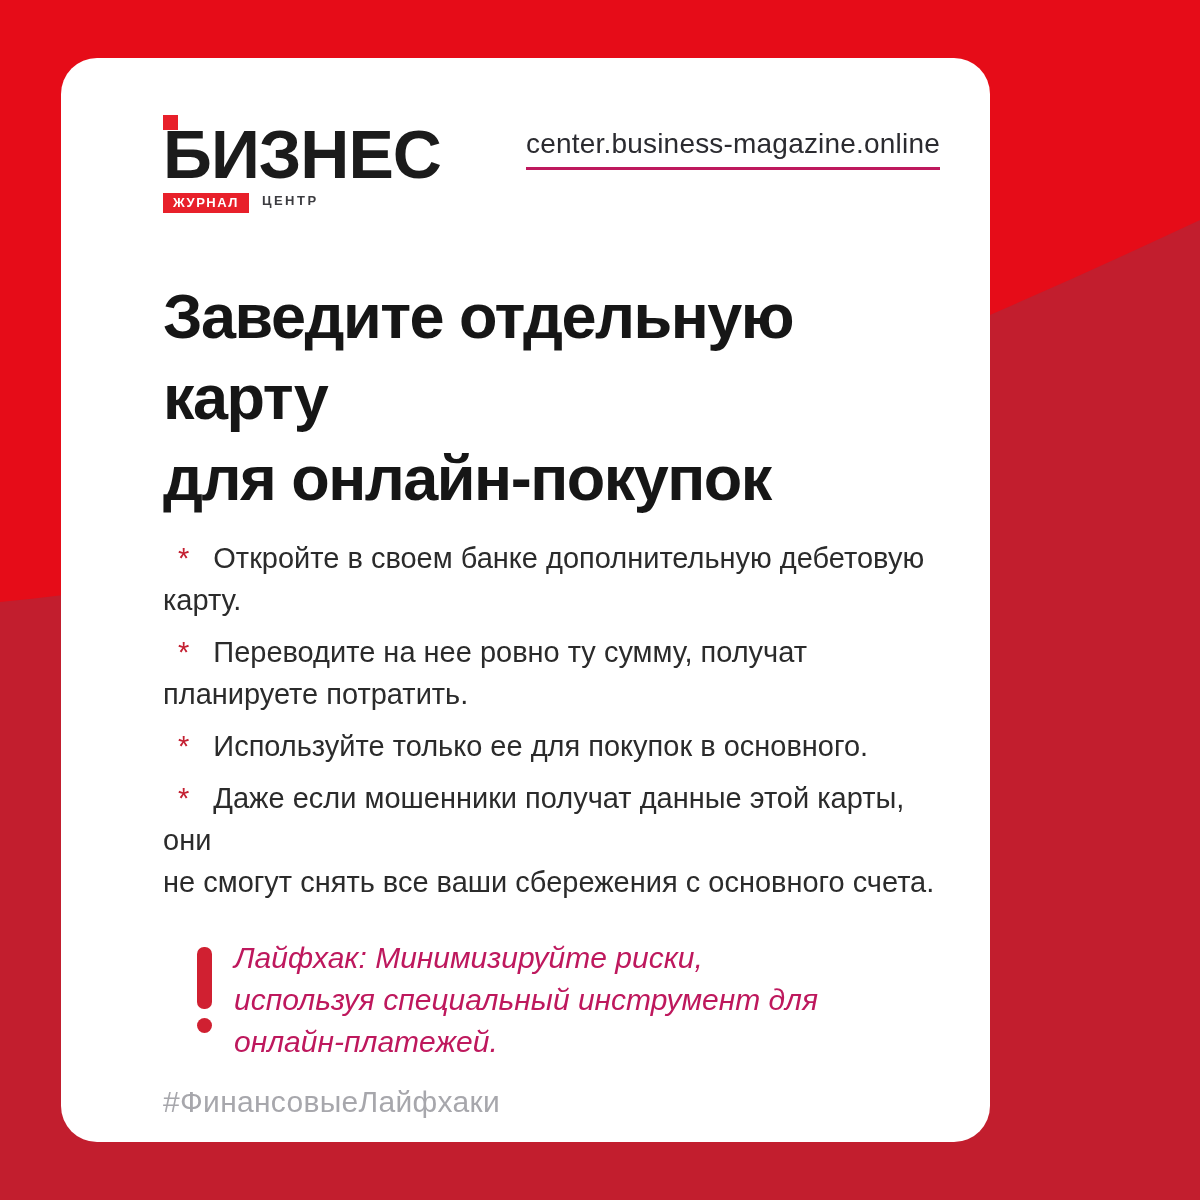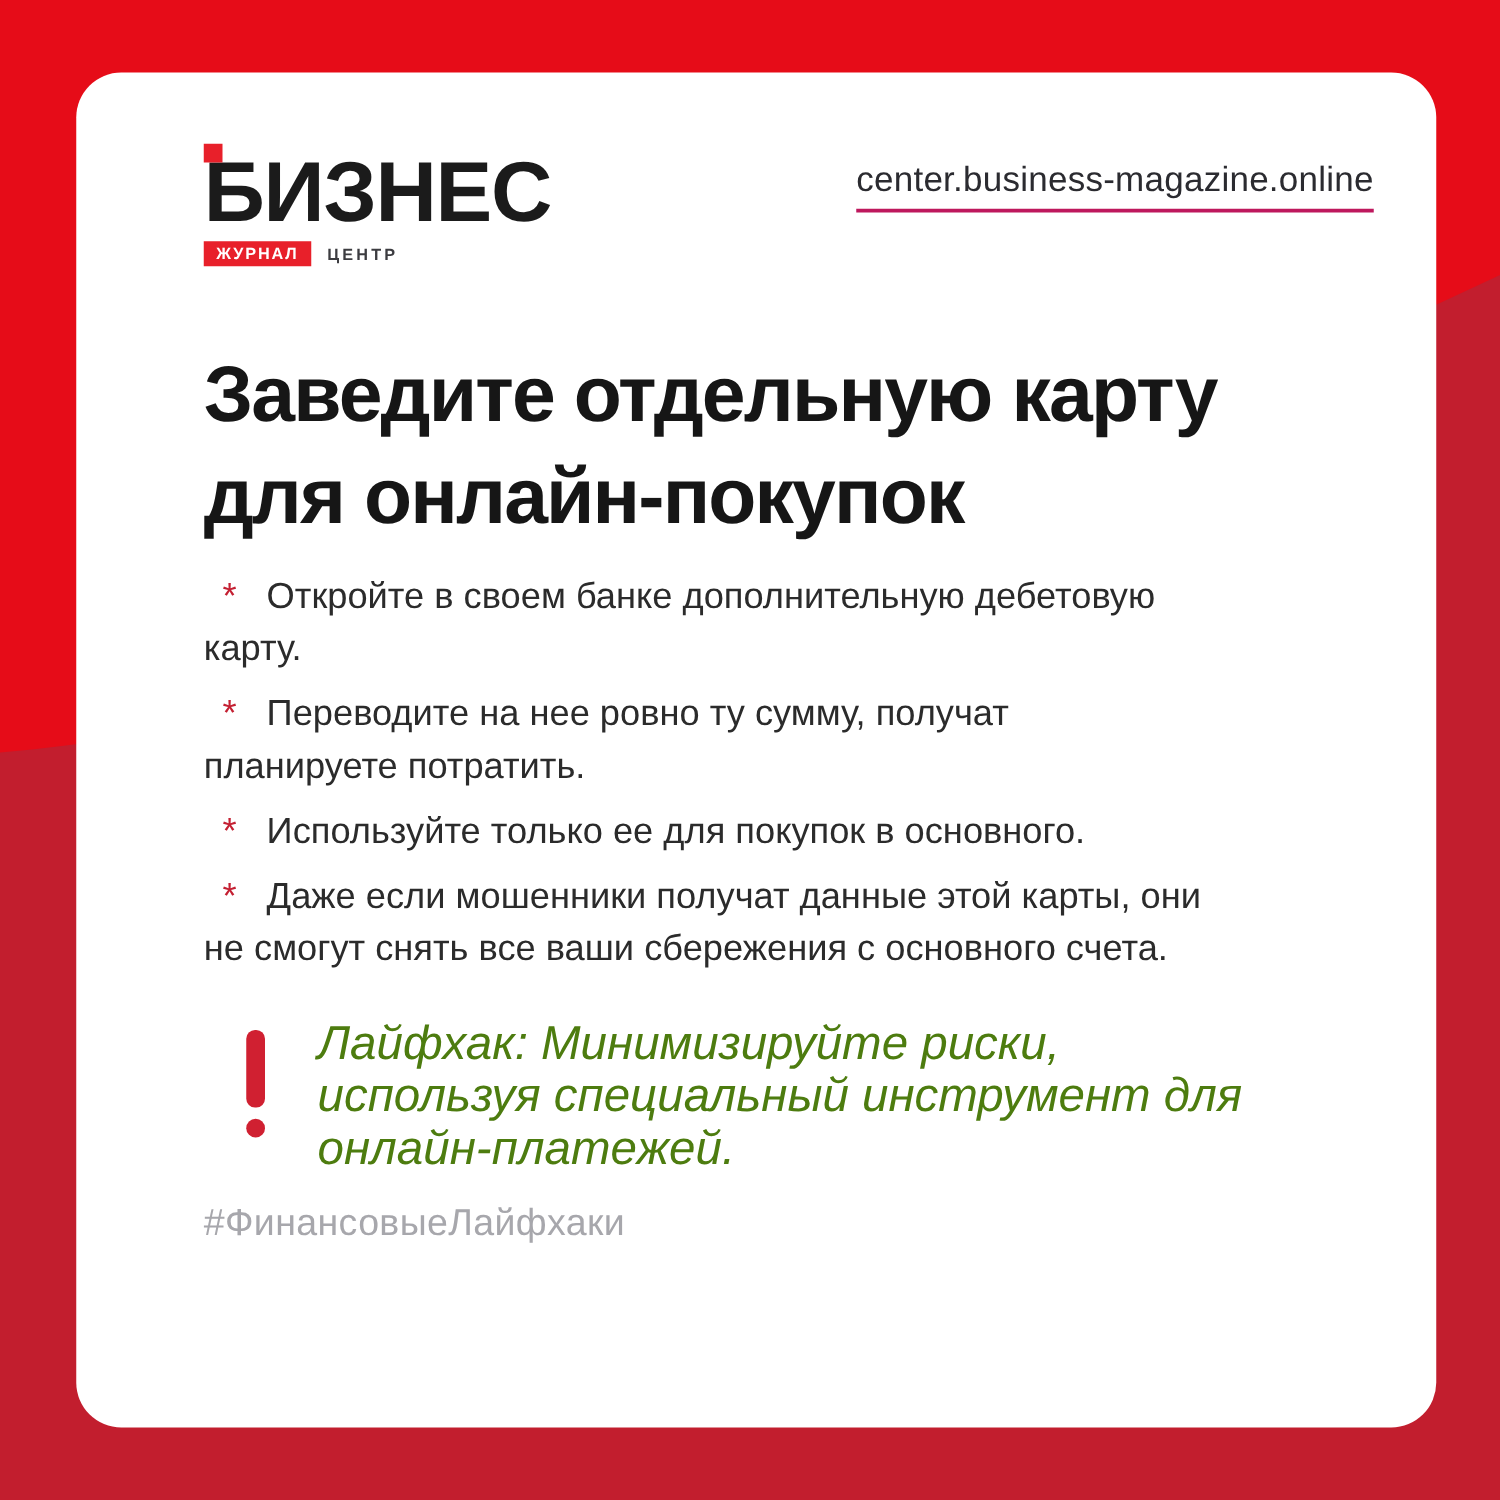--- a/index.html
+++ b/index.html
@@ -6,35 +6,35 @@
   body {
     width: 1200px; height: 1200px;
     position: relative; overflow: hidden;
     background: #e60c18;
     font-family: "Liberation Sans", sans-serif;
   }
   .bg-curve { position: absolute; left: 0; top: 0; width: 1200px; height: 1200px; }
 
   .card {
     position: absolute; left: 61px; top: 58px;
-    width: 1088px; height: 1084px;
+    width: 929px; height: 1084px;
     background: #ffffff; border-radius: 36px;
     box-sizing: border-box;
     padding: 50px 50px 0 102px;
   }
 
   .header-row { display: flex; justify-content: space-between; align-items: flex-start; height: 112px; }
 
   .logo { position: relative; }
   .logo-square { position: absolute; left: 0; top: 7px; width: 15px; height: 15px; background: #e8202a; }
   .logo-name {
     margin: 12px 0 0 0; font-size: 68px; font-weight: 800; line-height: 1;
     letter-spacing: -1px; color: #1b1b1b;
   }
-  .logo-sub { display: flex; align-items: center; margin-top: 5px; }
+  .logo-sub { display: flex; margin-top: 5px; }
   .logo-badge {
     background: #e8202a; color: #ffffff; font-size: 13px; font-weight: 700;
     letter-spacing: 1.5px; padding: 3px 10px 4px 10px; line-height: 1;
   }
   .logo-suffix { color: #3c3c40; font-size: 13px; font-weight: 700; letter-spacing: 2.5px; margin-left: 13px; }
 
   .site-url {
     margin-top: 20px; font-size: 28px; color: #2b2b30; letter-spacing: 0.2px;
     padding-bottom: 7px; border-bottom: 3px solid #be185d;
   }
@@ -50,22 +50,22 @@
     margin: 0 0 10px 0; font-size: 29px; line-height: 42px; color: #2b2b2b;
     white-space: pre-line;
   }
   .ast { color: #c42032; margin: 0 24px 0 15px; font-weight: 400; }
 
   .lifehack { display: flex; margin-top: 34px; }
   .excl { margin: 10px 0 0 34px; display: flex; flex-direction: column; align-items: center; width: 15px; flex: 0 0 auto; }
   .excl-bar { width: 15px; height: 62px; background: #d02031; border-radius: 7px; }
   .excl-dot { width: 15px; height: 15px; background: #d02031; border-radius: 50%; margin-top: 9px; }
   .lifehack-text {
-    margin: 0 0 0 42px; font-size: 38px; font-style: italic; line-height: 42px;
-    color: #4d7c0f; white-space: pre-line;
+    margin: 0 0 0 22px; font-size: 30px; font-style: italic; line-height: 42px;
+    color: #be185d; white-space: pre-line;
   }
 
   .hashtag { margin-top: 22px; font-size: 30px; color: #a7a7ac; letter-spacing: 0.3px; }
 </style>
 </head>
 <body>
 
 <svg class="bg-curve" viewBox="0 0 1200 1200" xmlns="http://www.w3.org/2000/svg" aria-hidden="true">
   <path d="M0,602 C400,565 820,398 1200,220 L1200,1200 L0,1200 Z" fill="#c21e2e"></path>
 </svg>

